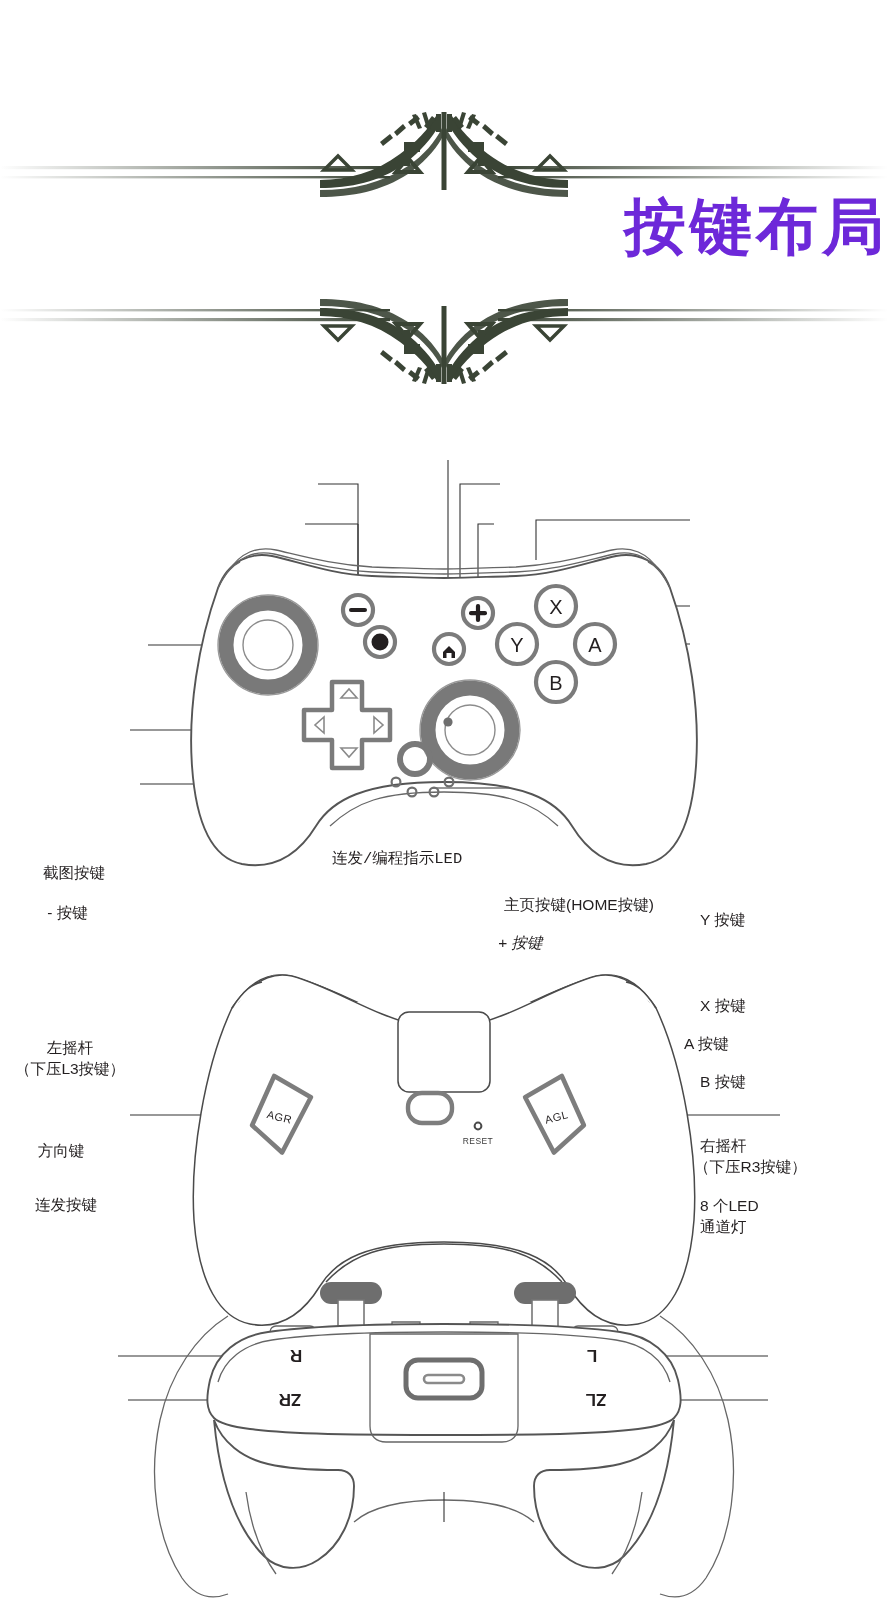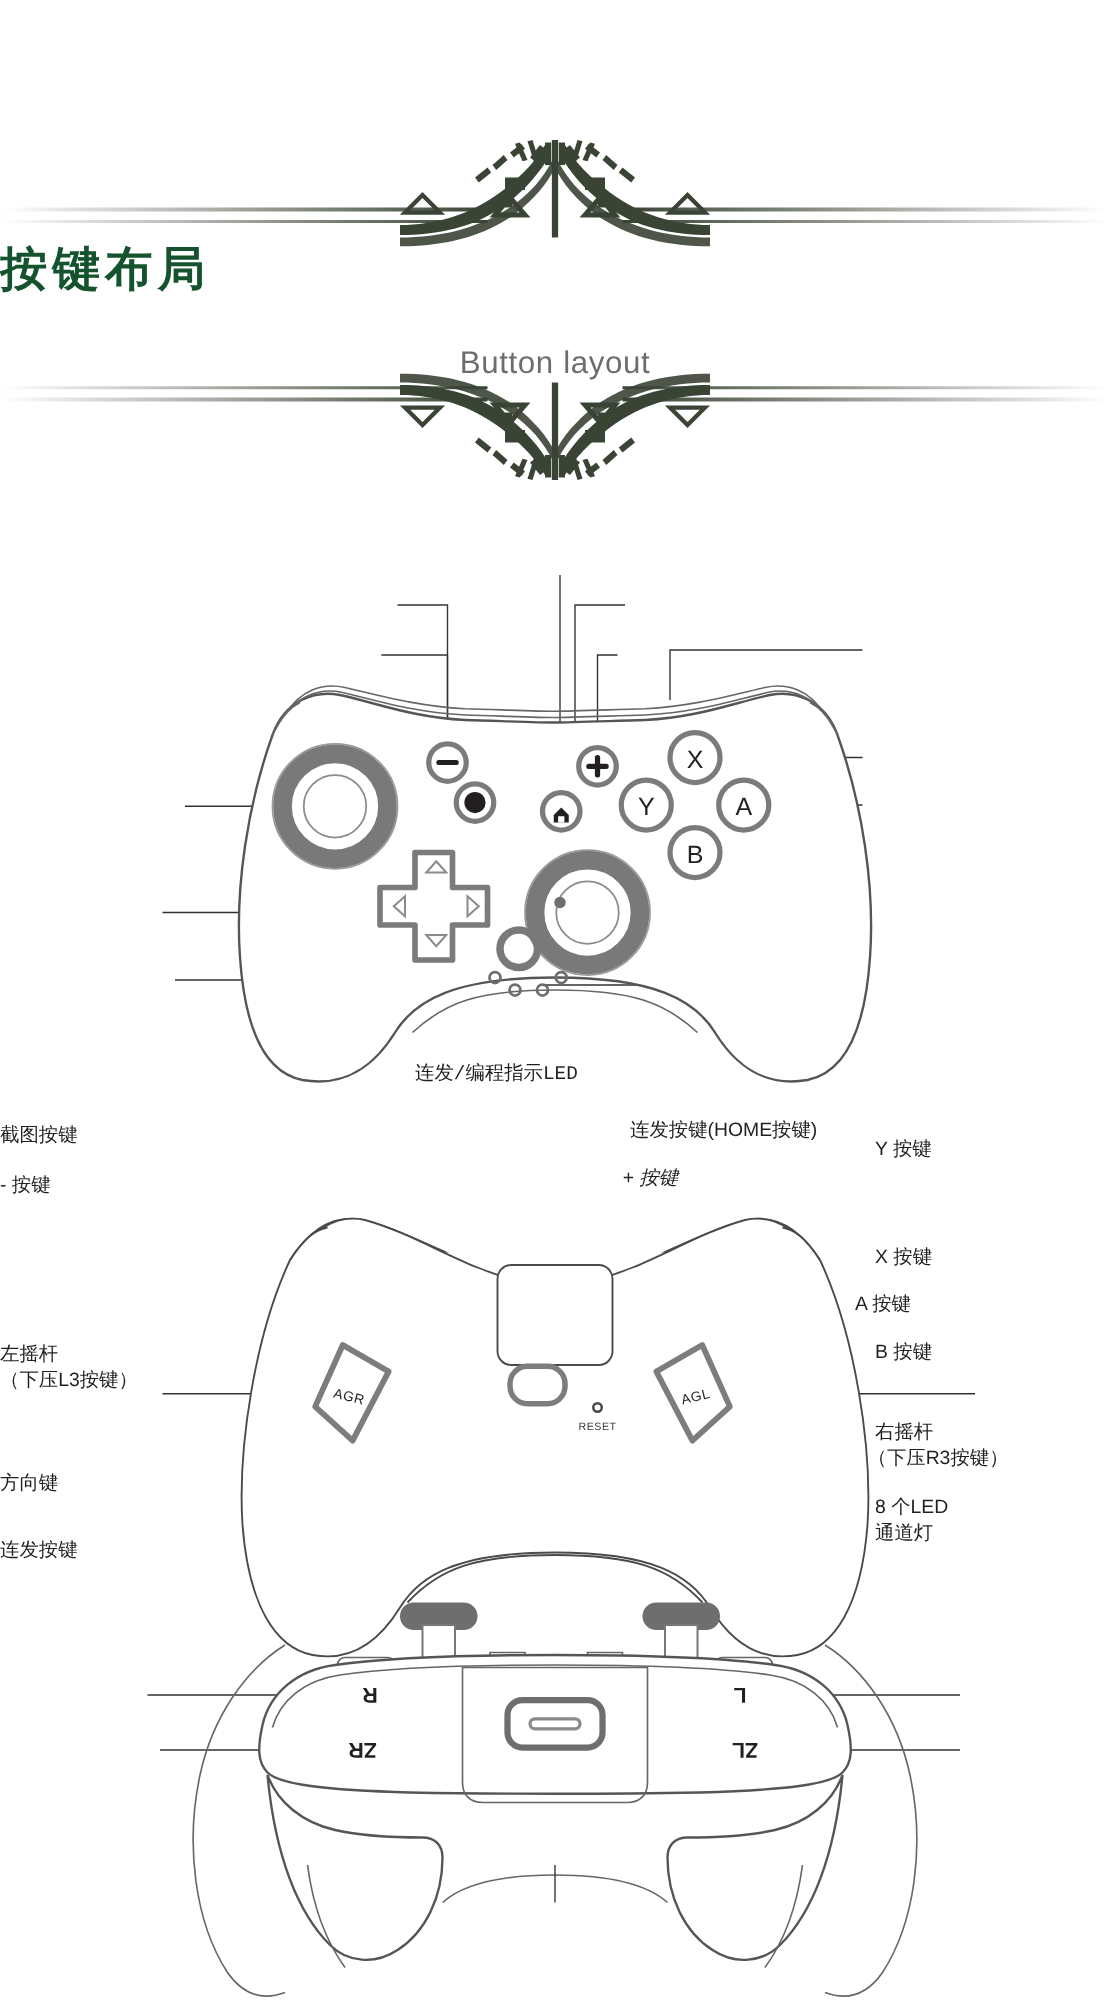--- a/index.html
+++ b/index.html
@@ -8,37 +8,37 @@
     font-family:"Liberation Sans","DejaVu Sans",sans-serif;
     color:#231f20;
   }
   .page{position:absolute;inset:0;background:#fff;}
 
   
   .header{position:absolute;left:0;top:0;width:888px;height:400px;}
   .orn-top{position:absolute;left:0;top:108px;width:888px;height:88px;}
   .orn-bot{position:absolute;left:0;top:300px;width:888px;height:88px;}
   .title-cn{
-    position:absolute;left:0;top:196px;width:888px;text-align:left;
+    position:absolute;left:0;top:196px;width:888px;text-align:right;
     font-family:"DejaVu Serif","Liberation Serif",serif;
-    font-size:38px;font-weight:700;letter-spacing:4px;line-height:1;
-    color:#14532d;
+    font-size:62px;font-weight:700;letter-spacing:4px;line-height:1;
+    color:#6d28d9;
   }
   .title-en{
     position:absolute;left:0;top:276px;width:888px;text-align:center;
     font-size:25px;font-weight:400;letter-spacing:.5px;color:#6d6d6d;
   }
 
   
   .diagram{position:absolute;left:0;width:888px;}
   .lbl{
     position:absolute;font-size:15.5px;line-height:21px;color:#231f20;
     white-space:nowrap;
   }
-  .lbl.r{text-align:left;margin-top:36px;}
+  .lbl.r{text-align:center;}
   .lbl.l{text-align:left;}
   svg{display:block;overflow:visible;}
   .ld{stroke:#333;stroke-width:1.1;fill:none;}
   .body-out{stroke:#555;stroke-width:1.9;fill:#fff;}
   .body-thin{stroke:#666;stroke-width:1.3;fill:none;}
   .body-back{stroke:#4a4a4a;stroke-width:1.5;fill:#fff;}
   .ring{stroke:#797979;fill:none;}
   .btn-o{stroke:#7b7b7b;stroke-width:4.2;fill:#fff;}
   .btn-t{fill:#231f20;font-size:20px;font-family:"Liberation Sans",sans-serif;text-anchor:middle;}
   .dot{fill:#6e6e6e;}
@@ -93,21 +93,20 @@
         <path d="M-40,30 h16 v10 h-10 v14 h-6 Z" fill="#3a4435"></path>
         <path d="M40,30 h-16 v10 h10 v14 h6 Z" fill="#3a4435"></path>
         <path d="M-20,14 l8,-10 l4,3 l-8,10 Z" fill="#3a4435"></path>
         <path d="M20,14 l-8,-10 l-4,3 l8,10 Z" fill="#3a4435"></path>
         <path d="M-120,58 l14,-14 l14,14 Z" fill="none" stroke="#3a4435" stroke-width="3.4"></path>
         <path d="M120,58 l-14,-14 l-14,14 Z" fill="none" stroke="#3a4435" stroke-width="3.4"></path>
       </g>
     </svg>
 
     <div class="title-cn">按键布局</div>
-    <div class="title-en">Button layout</div>
 
     <svg class="orn-bot" width="888" height="88" viewBox="0 0 888 88">
       <rect x="0" y="18" width="390" height="3.2" fill="url(#fadeL)"></rect>
       <rect x="498" y="18" width="390" height="3.2" fill="url(#fadeR)"></rect>
       <rect x="0" y="9" width="390" height="2.4" fill="url(#fadeL)"></rect>
       <rect x="498" y="9" width="390" height="2.4" fill="url(#fadeR)"></rect>
       <g transform="translate(444,84) scale(1,-1)">
         <use href="#ornHalf" transform="translate(-124,0)"></use>
         <use href="#ornHalf" transform="translate(124,0) scale(-1,1)"></use>
         <rect x="-2.5" y="0" width="5" height="78" fill="#3a4435"></rect>
@@ -238,21 +237,21 @@
         <circle cx="396" cy="362" r="4.4" fill="none" stroke="#6e6e6e" stroke-width="2.2"></circle>
         <circle cx="412" cy="372" r="4.4" fill="none" stroke="#6e6e6e" stroke-width="2.2"></circle>
         <circle cx="434" cy="372" r="4.4" fill="none" stroke="#6e6e6e" stroke-width="2.2"></circle>
         <circle cx="449" cy="362" r="4.4" fill="none" stroke="#6e6e6e" stroke-width="2.2"></circle>
       </g>
     </svg>
 
     <div class="lbl r" style="left:0;top:442px;width:148px;">截图按键</div>
     <div class="lbl r" style="left:0;top:482px;width:135px;">- 按键</div>
     <div class="lbl" style="left:332px;top:429px;font-family:Liberation Mono, monospace;">连发/编程指示LED</div>
-    <div class="lbl l" style="left:504px;top:474px;">连发按键(HOME按键)</div>
+    <div class="lbl l" style="left:504px;top:474px;">主页按键(HOME按键)</div>
     <div class="lbl l" style="left:498px;top:512px;font-style:italic;">+ 按键</div>
 
     <div class="lbl r" style="left:0;top:617px;width:140px;">左摇杆</div>
     <div class="lbl r" style="left:0;top:638px;width:140px;">（下压L3按键）</div>
     <div class="lbl r" style="left:0;top:720px;width:122px;">方向键</div>
     <div class="lbl r" style="left:0;top:774px;width:132px;font-family:Liberation Serif, serif;">连发按键</div>
 
     <div class="lbl l" style="left:700px;top:489px;text-align:center;">Y 按键</div>
     <div class="lbl l" style="left:700px;top:575px;">X 按键</div>
     <div class="lbl l" style="left:684px;top:613px;">A 按键</div>

